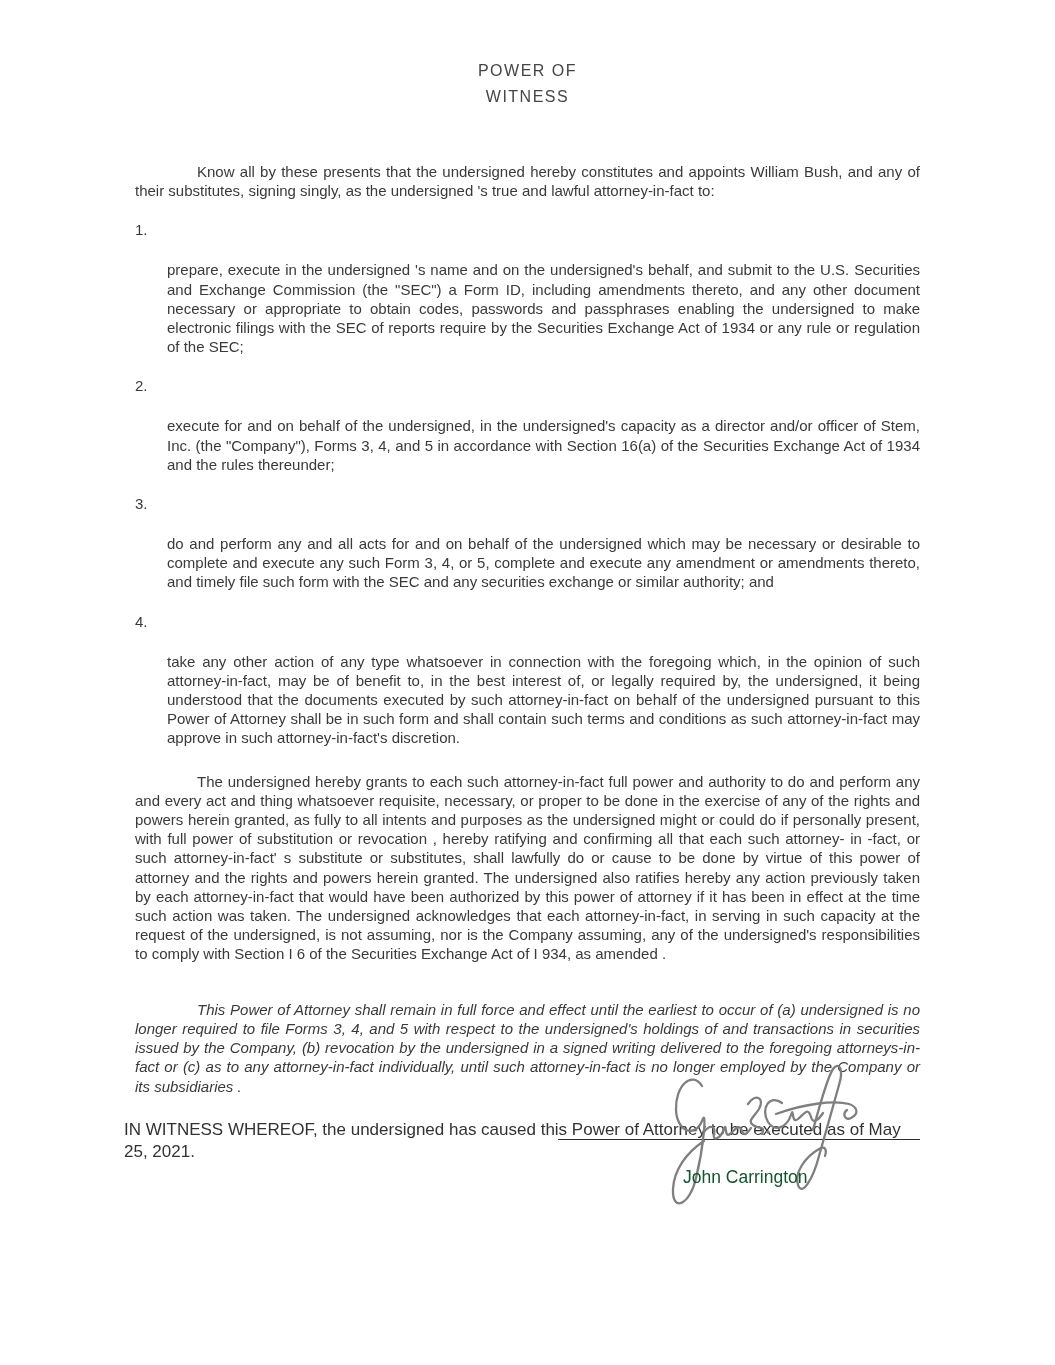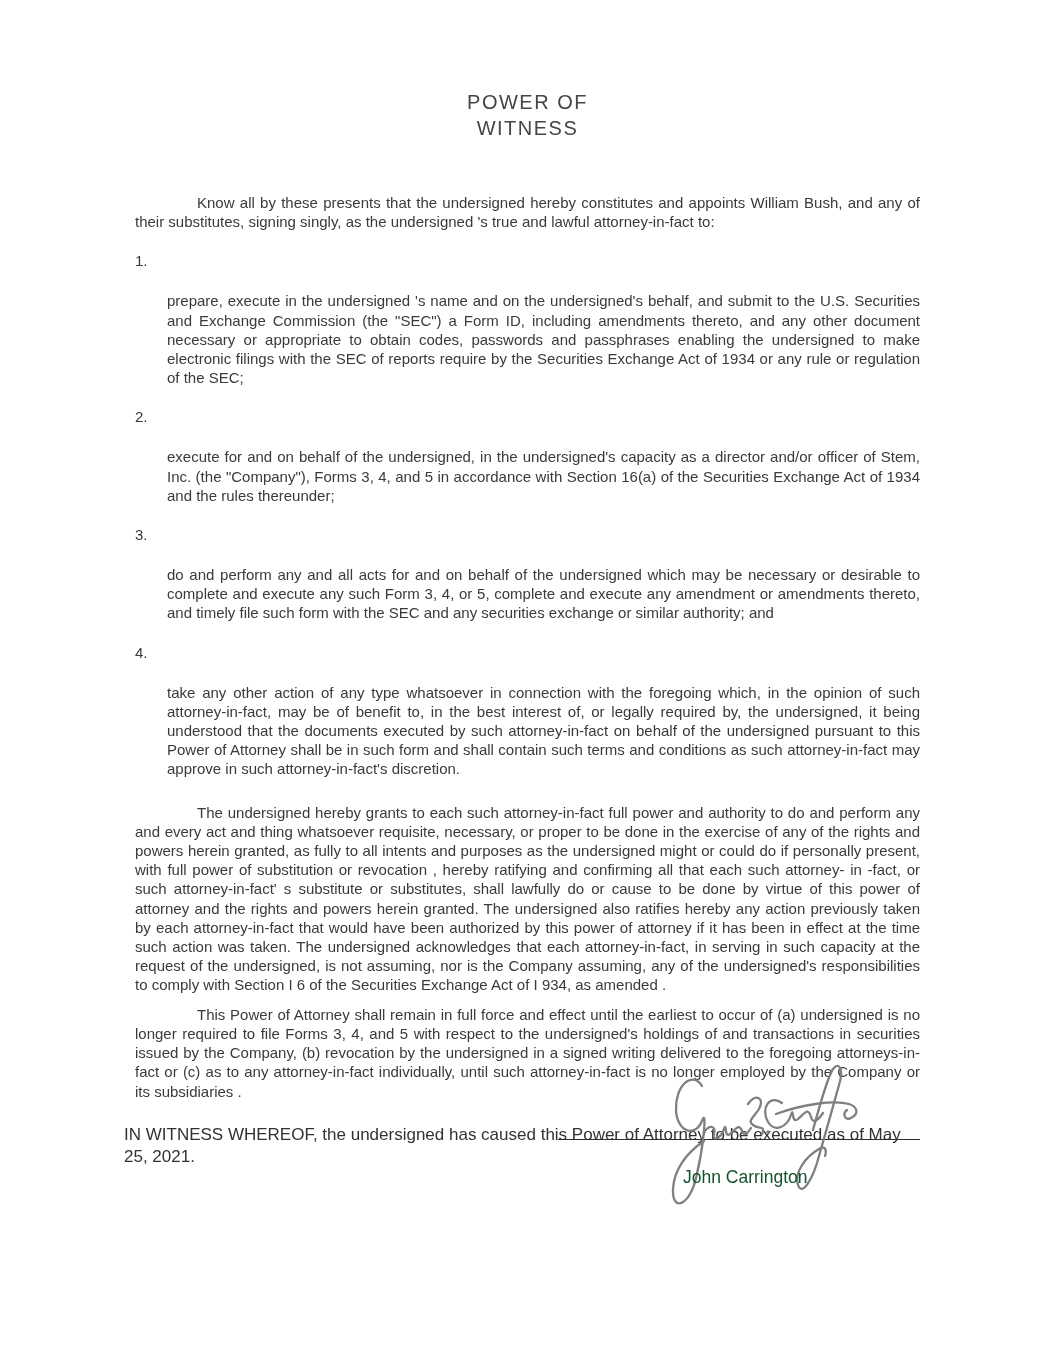--- a/index.html
+++ b/index.html
@@ -10,23 +10,23 @@
   .page {
     position: relative;
     width: 1055px;
     height: 1365px;
     background: #ffffff;
     font-family: "Liberation Sans", sans-serif;
     color: #3a3a3a;
     overflow: hidden;
   }
   .doc-title {
-    padding-top: 89px;
+    padding-top: 58px;
     text-align: center;
-    font-size: 20px;
+    font-size: 16px;
     line-height: 26px;
     letter-spacing: 1.5px;
     color: #454545;
   }
   .body-text {
     margin: 0 135px;
     font-size: 15px;
     line-height: 19.2px;
     text-align: justify;
   }
@@ -51,22 +51,23 @@
   .poa-item .txt {
     flex: 1;
     text-align: justify;
     margin-top: 40px;
   }
   .grant-para {
     margin-top: 24px;
     text-indent: 62px;
   }
   .duration-para {
-    margin-top: 10px;
+    margin-top: 36px;
     text-indent: 62px;
+    font-style: italic;
   }
   .witness-para {
     margin-top: 23px;
     margin-left: -11px;
     font-size: 17px;
     line-height: 22.5px;
     color: #323232;
     text-align: left;
   }
   .sig-line {

